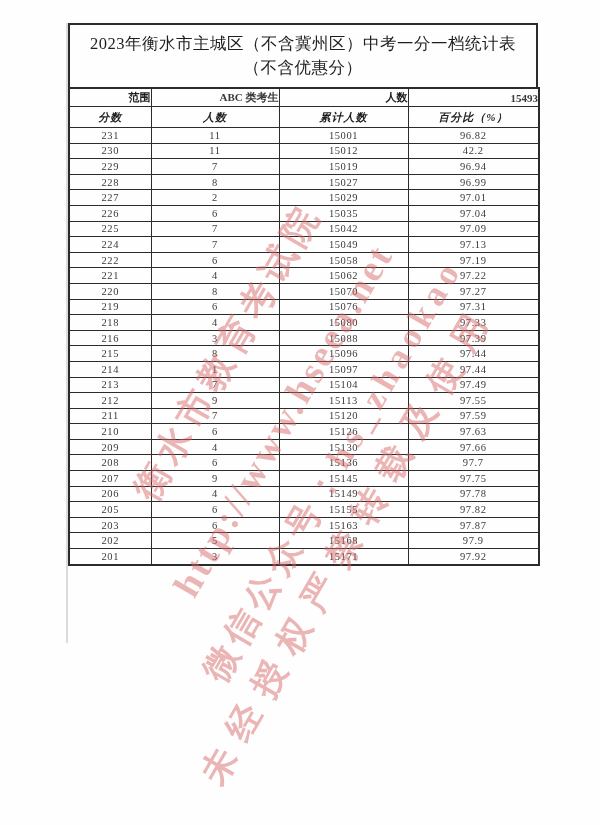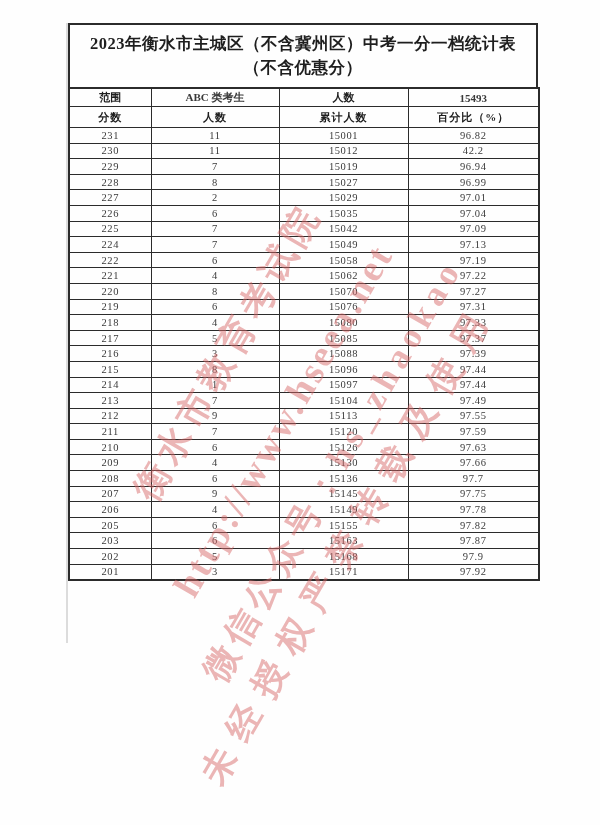--- a/index.html
+++ b/index.html
@@ -18,21 +18,21 @@
   }
   .doc{
     position:absolute;left:68px;top:23px;width:470px;
     z-index:2;
   }
   .title-box{
     border:2px solid #2b2b2b;
     box-sizing:border-box;
     height:66px;
     display:flex;flex-direction:column;justify-content:center;align-items:center;
-    font-weight:bold;
+    font-weight:normal;
     font-size:16.5px;
     line-height:1.45;
     letter-spacing:0.5px;
     color:#1e1e1e;
     text-align:center;
   }
   table.grid{
     border-collapse:collapse;
     table-layout:fixed;
     width:470px;
@@ -41,24 +41,24 @@
   }
   table.grid th, table.grid td{
     border:1.5px solid #2b2b2b;
     text-align:center;
     vertical-align:middle;
     padding:0;
     overflow:hidden;
     white-space:nowrap;
   }
   table.grid{border:2px solid #2b2b2b;}
-  tr.info-row th, tr.info-row td{height:17px;font-size:11px;}
+  tr.info-row th, tr.info-row td{height:17px;font-size:11px;text-align:right;}
   tr.info-row th{font-weight:bold;color:#1e1e1e;}
   tr.info-row td{font-weight:bold;color:#3a3a3a;}
-  tr.head-row th{height:20px;font-size:11px;font-weight:bold;color:#1e1e1e;letter-spacing:1px;}
+  tr.head-row th{height:20px;font-size:11px;font-weight:bold;color:#1e1e1e;letter-spacing:1px;font-style:italic;}
   tbody td{
     height:14.6px;
     font-size:10.5px;
     font-weight:normal;
     color:#3a3a3a;
     letter-spacing:0.6px;
   }
   
   .watermark{
     position:absolute;left:0;top:0;width:600px;height:825px;
@@ -199,26 +199,20 @@
     <td>15076</td>
     <td>97.31</td>
   </tr>
           <tr>
     <td>218</td>
     <td>4</td>
     <td>15080</td>
     <td>97.33</td>
   </tr>
           <tr>
-    <td>217</td>
-    <td>5</td>
-    <td>15085</td>
-    <td>97.37</td>
-  </tr>
-          <tr>
     <td>216</td>
     <td>3</td>
     <td>15088</td>
     <td>97.39</td>
   </tr>
           <tr>
     <td>215</td>
     <td>8</td>
     <td>15096</td>
     <td>97.44</td>

